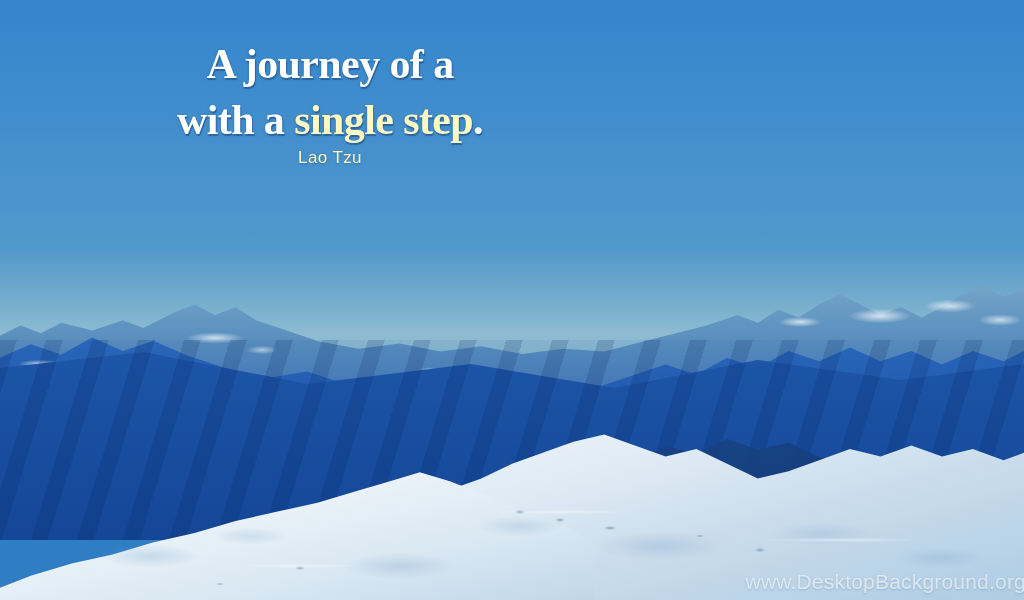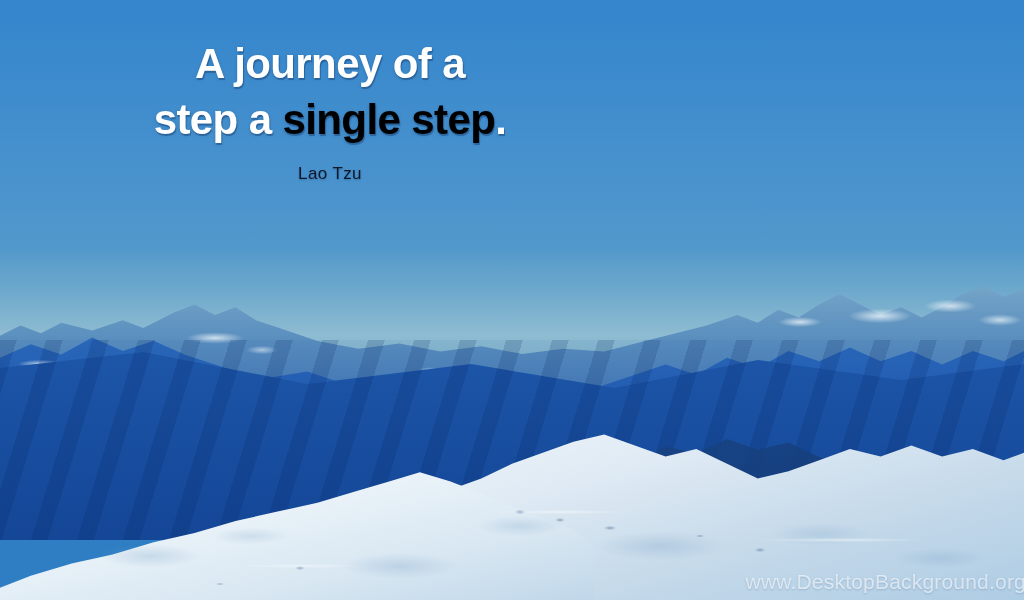--- a/index.html
+++ b/index.html
@@ -195,37 +195,36 @@
       radial-gradient(ellipse 100px 3px at 560px 96px, rgba(255,255,255,.9), transparent 70%),
       radial-gradient(ellipse 90px 3px at 300px 150px, rgba(255,255,255,.85), transparent 70%);
   }
 
   
   .quote-block{
     position:absolute; left:0; top:36px; width:660px;
     text-align:center;
   }
   .quote-line{
-    font-family:Liberation Sans, sans-serif;
+    font-family:Liberation Serif, serif;
     font-weight:bold;
     font-size:42px;
     line-height:56px;
     letter-spacing:-0.6px;
     color:#ffffff;
     text-shadow:1px 2px 0 rgba(26,72,122,.45), 0 1px 3px rgba(20,60,105,.35);
     white-space:nowrap;
   }
-  .hl{ color:#000000; }
+  .hl{ color:#fef9c3; }
   .attribution{
-    margin-top:16px;
     font-family:"Liberation Sans", sans-serif;
     font-size:17px;
     font-weight:400;
     letter-spacing:.4px;
-    color:#0f172a;
+    color:#fef9c3;
     text-shadow:0 1px 2px rgba(22,64,110,.4);
   }
 
   
   .watermark{
     position:absolute; right:-2px; bottom:6px;
     font-family:"Liberation Sans", sans-serif;
     font-size:21px;
     letter-spacing:.2px;
     color:rgba(255,255,255,.62);
@@ -248,19 +247,19 @@
   <div class="layer deep-valley"></div>
   <div class="layer valley-streaks"></div>
   <div class="layer rock-outcrop"></div>
   <div class="layer fg-right"></div>
   <div class="layer fg-left"></div>
   <div class="layer snow-texture"></div>
   <div class="layer piste"></div>
 
   <div class="quote-block">
     <div class="quote-line">A journey of a</div>
-    <div class="quote-line"><span>step a </span><span class="hl">single step</span><span>.</span></div>
+    <div class="quote-line"><span>with a </span><span class="hl">single step</span><span>.</span></div>
     <div class="attribution">Lao Tzu</div>
   </div>
 
   <div class="watermark">www.DesktopBackground.org</div>
 
 </div>
 
 </body></html>

